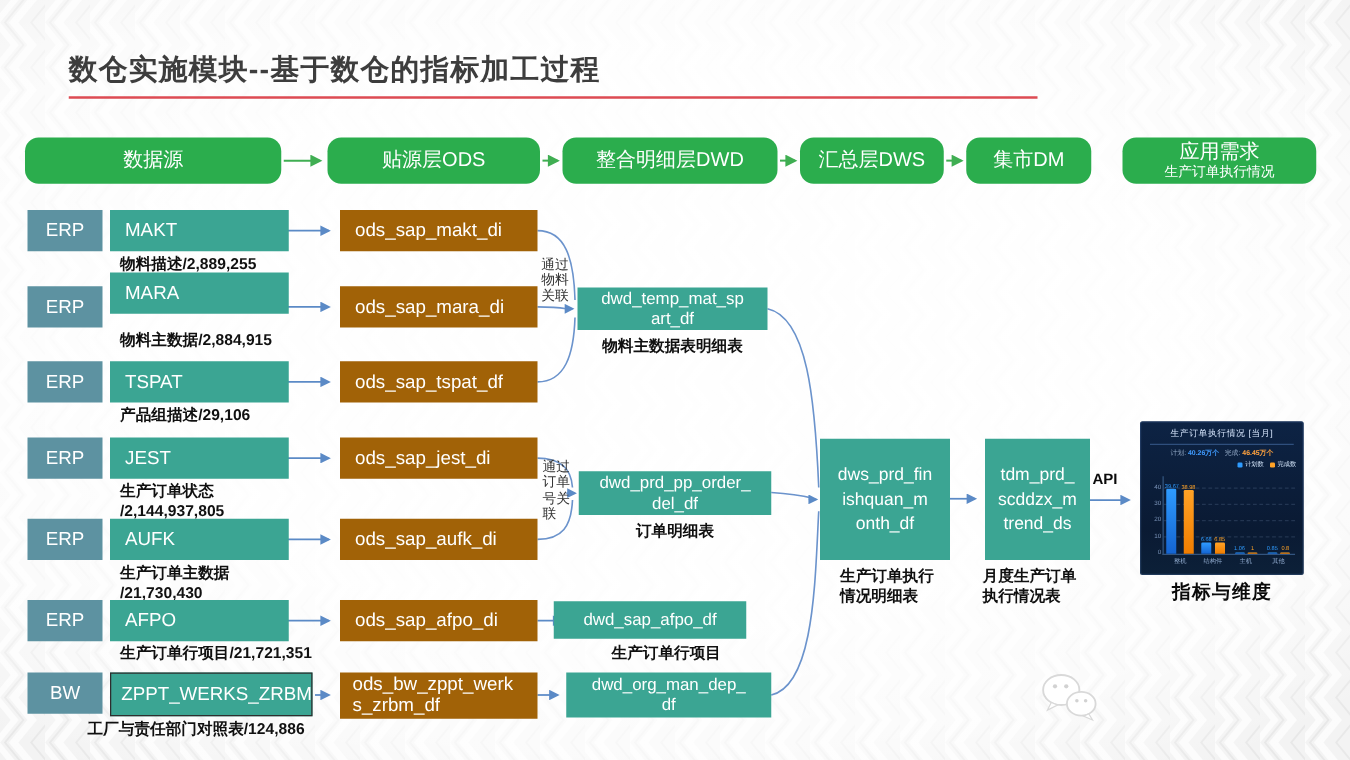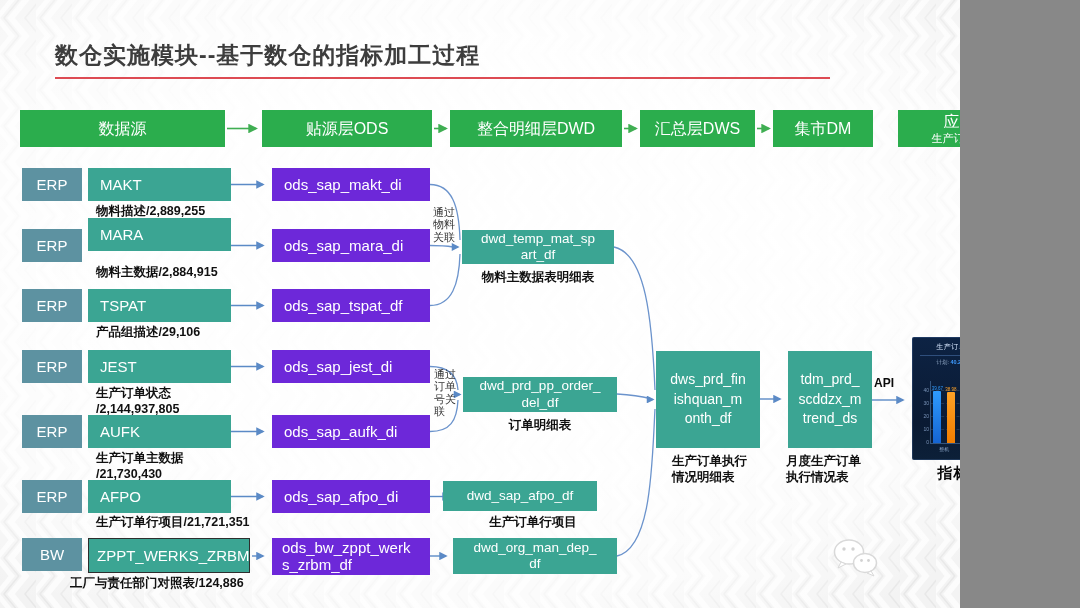--- a/index.html
+++ b/index.html
@@ -1,35 +1,35 @@
 <!DOCTYPE html>
 <html><head>
 <meta charset="utf-8">
 <style>
   html,body{margin:0;padding:0;background:#888;}
-  .canvas{position:relative;width:960px;height:608px;overflow:hidden;background:#fff;
+  .canvas{position:relative;width:1080px;height:608px;overflow:hidden;background:#fff;
           font-family:"Liberation Sans","DejaVu Sans",sans-serif;}
   .bgsvg{position:absolute;left:0;top:0;}
   .fade{position:absolute;left:0;top:0;right:0;bottom:0;
         background:radial-gradient(ellipse 72% 68% at 48% 45%,
           rgba(255,255,255,0.97) 0%, rgba(255,255,255,0.93) 55%,
           rgba(255,255,255,0.72) 80%, rgba(255,255,255,0.22) 100%);}
   .pagetitle{position:absolute;left:55px;top:40px;font-size:23px;font-weight:700;color:#3d3d3d;letter-spacing:1px;}
   .rule{position:absolute;left:55px;top:77px;width:775px;height:2px;background:#dd4b53;}
   .stage{position:absolute;top:110px;height:37px;background:#2bad4d;color:#fff;
-         display:flex;flex-direction:column;align-items:center;justify-content:center;font-size:16px;line-height:1.1;}
+         display:flex;flex-direction:column;align-items:center;justify-content:center;font-size:16px;line-height:1.1;border-radius:11px;}
   .stage .sub{font-size:11px;margin-top:1px;}
   .row-sys{position:absolute;left:22px;width:60px;height:33px;background:#5d92a1;color:#fff;
          display:flex;align-items:center;justify-content:center;font-size:15px;}
   .row-tbl{position:absolute;left:88px;width:143px;height:33px;background:#3ba593;color:#fff;
          display:flex;align-items:center;font-size:15px;padding-left:12px;box-sizing:border-box;}
   .row-tbl.zpt{width:162px;height:35px;border:1px solid #2e2e2e;font-size:15px;padding-left:8px;}
   .cap{position:absolute;font-size:12.5px;font-weight:700;color:#101010;line-height:1.3;white-space:pre-line;}
   .cap.center{text-align:center;}
-  .odsbox{position:absolute;left:272px;width:158px;height:33px;background:#6d28d9;color:#fff;
+  .odsbox{position:absolute;left:272px;width:158px;height:33px;background:#a16207;color:#fff;
          display:flex;align-items:center;font-size:15px;padding-left:12px;box-sizing:border-box;}
   .odsbox.two{height:37px;line-height:1.12;white-space:pre-line;padding-left:10px;}
   .dwdbox{position:absolute;background:#3ba593;color:#fff;display:flex;align-items:center;justify-content:center;
          text-align:center;font-size:13.5px;line-height:1.2;white-space:pre-line;}
   .bigbox{position:absolute;background:#3ba593;color:#fff;display:flex;align-items:center;justify-content:center;
          text-align:center;font-size:14px;line-height:1.4;white-space:pre-line;}
   .join{position:absolute;font-size:11px;color:#333;line-height:1.12;}
   .api{position:absolute;font-size:12px;font-weight:700;color:#0a0a0a;}
   .conn{position:absolute;left:0;top:0;}
   

